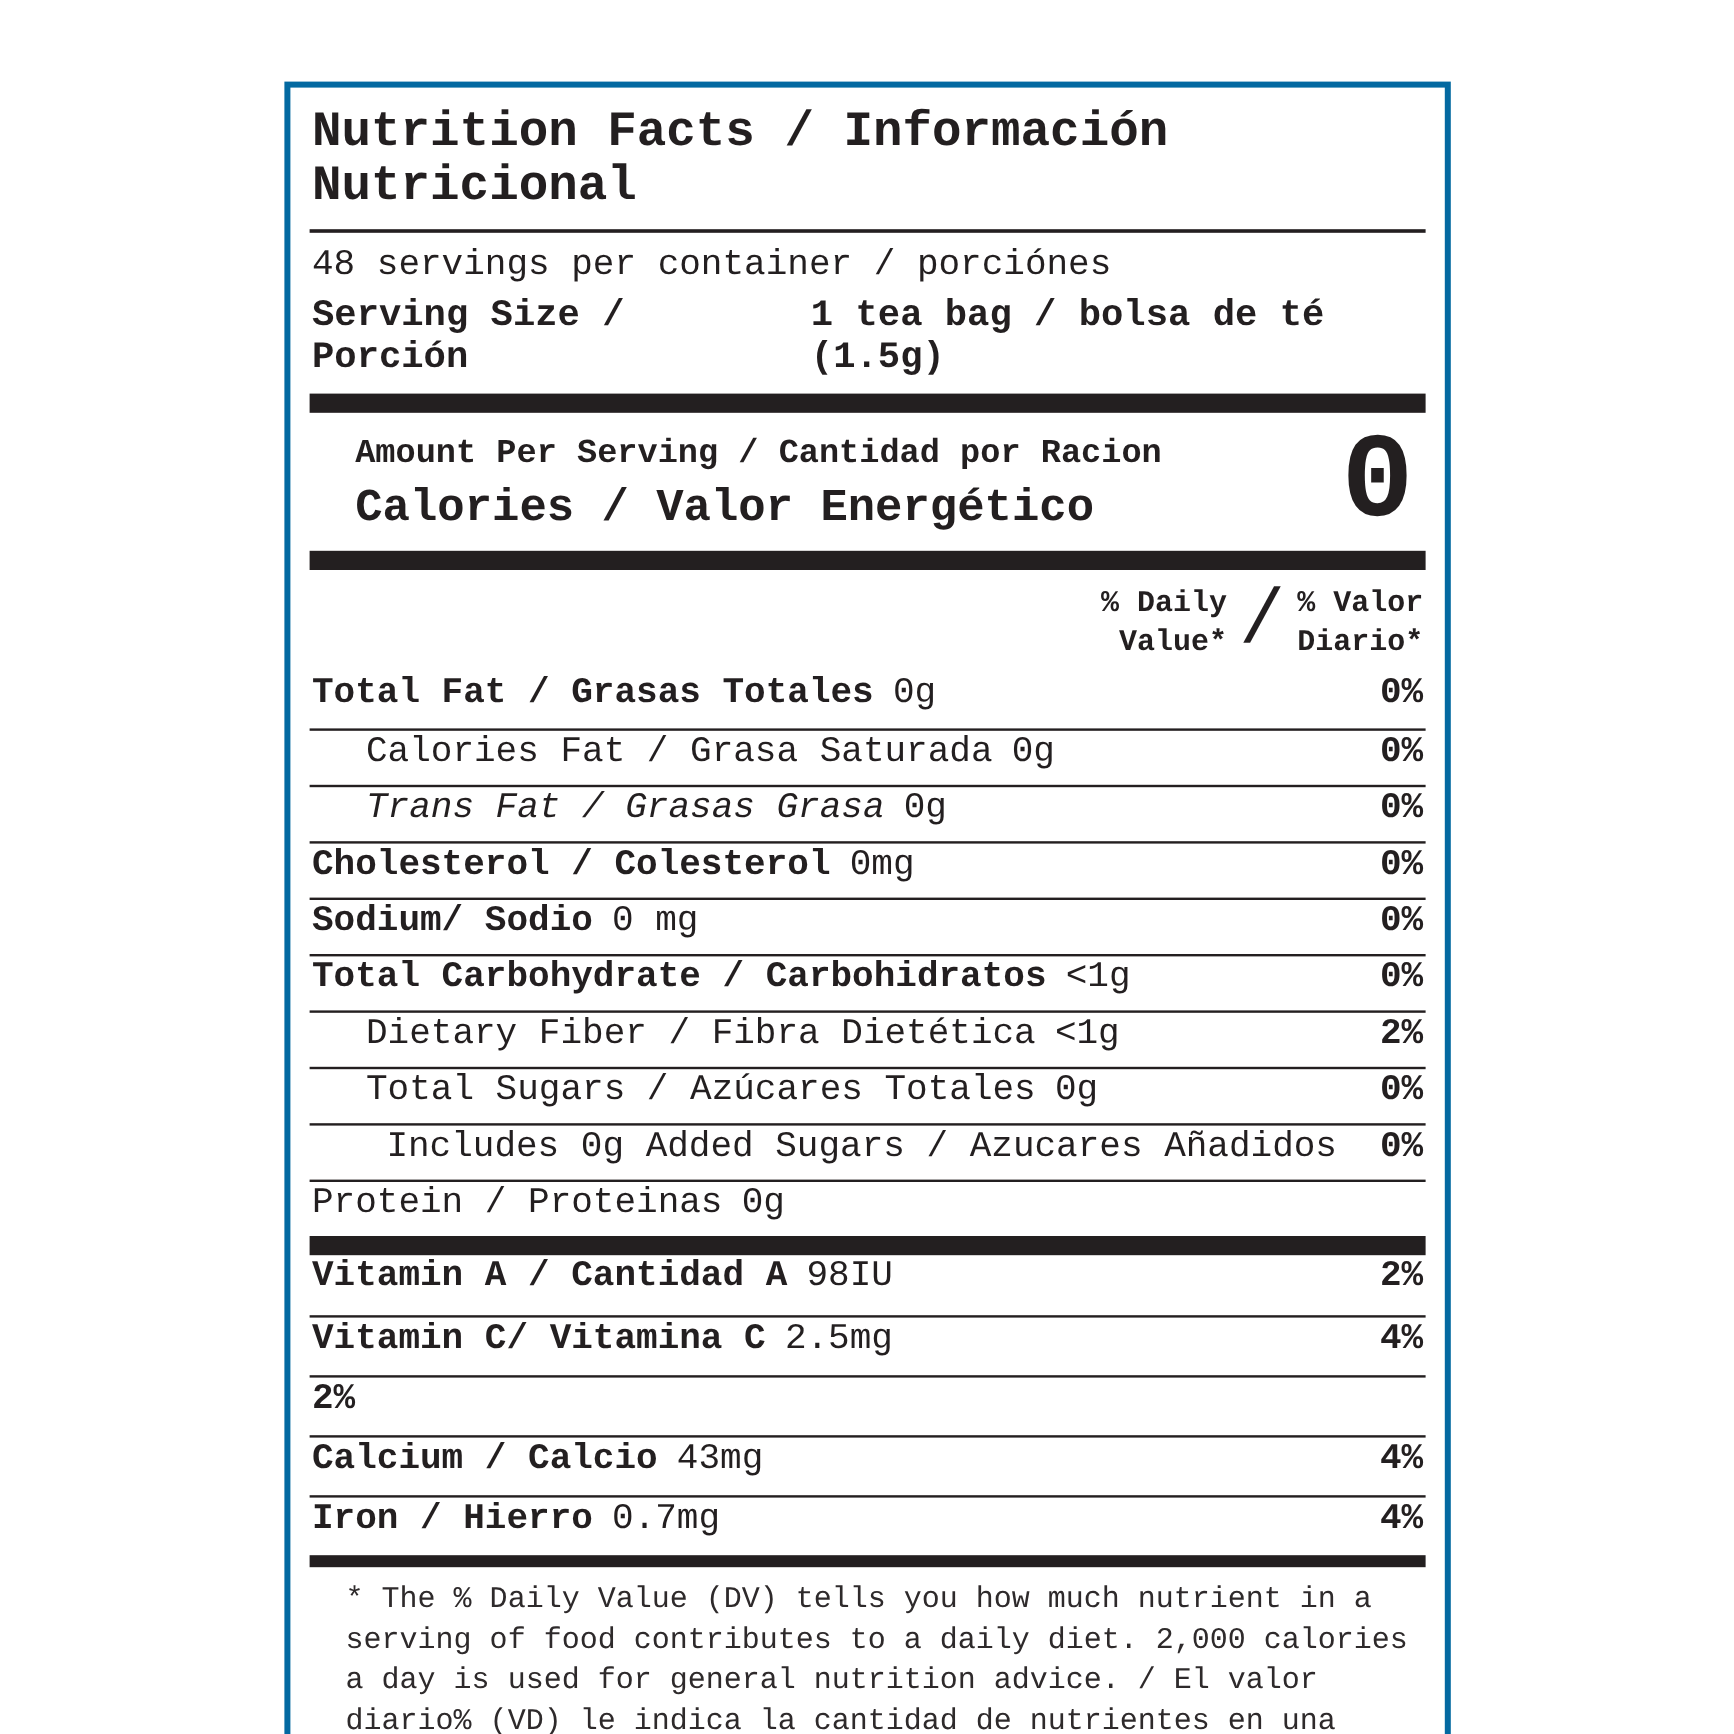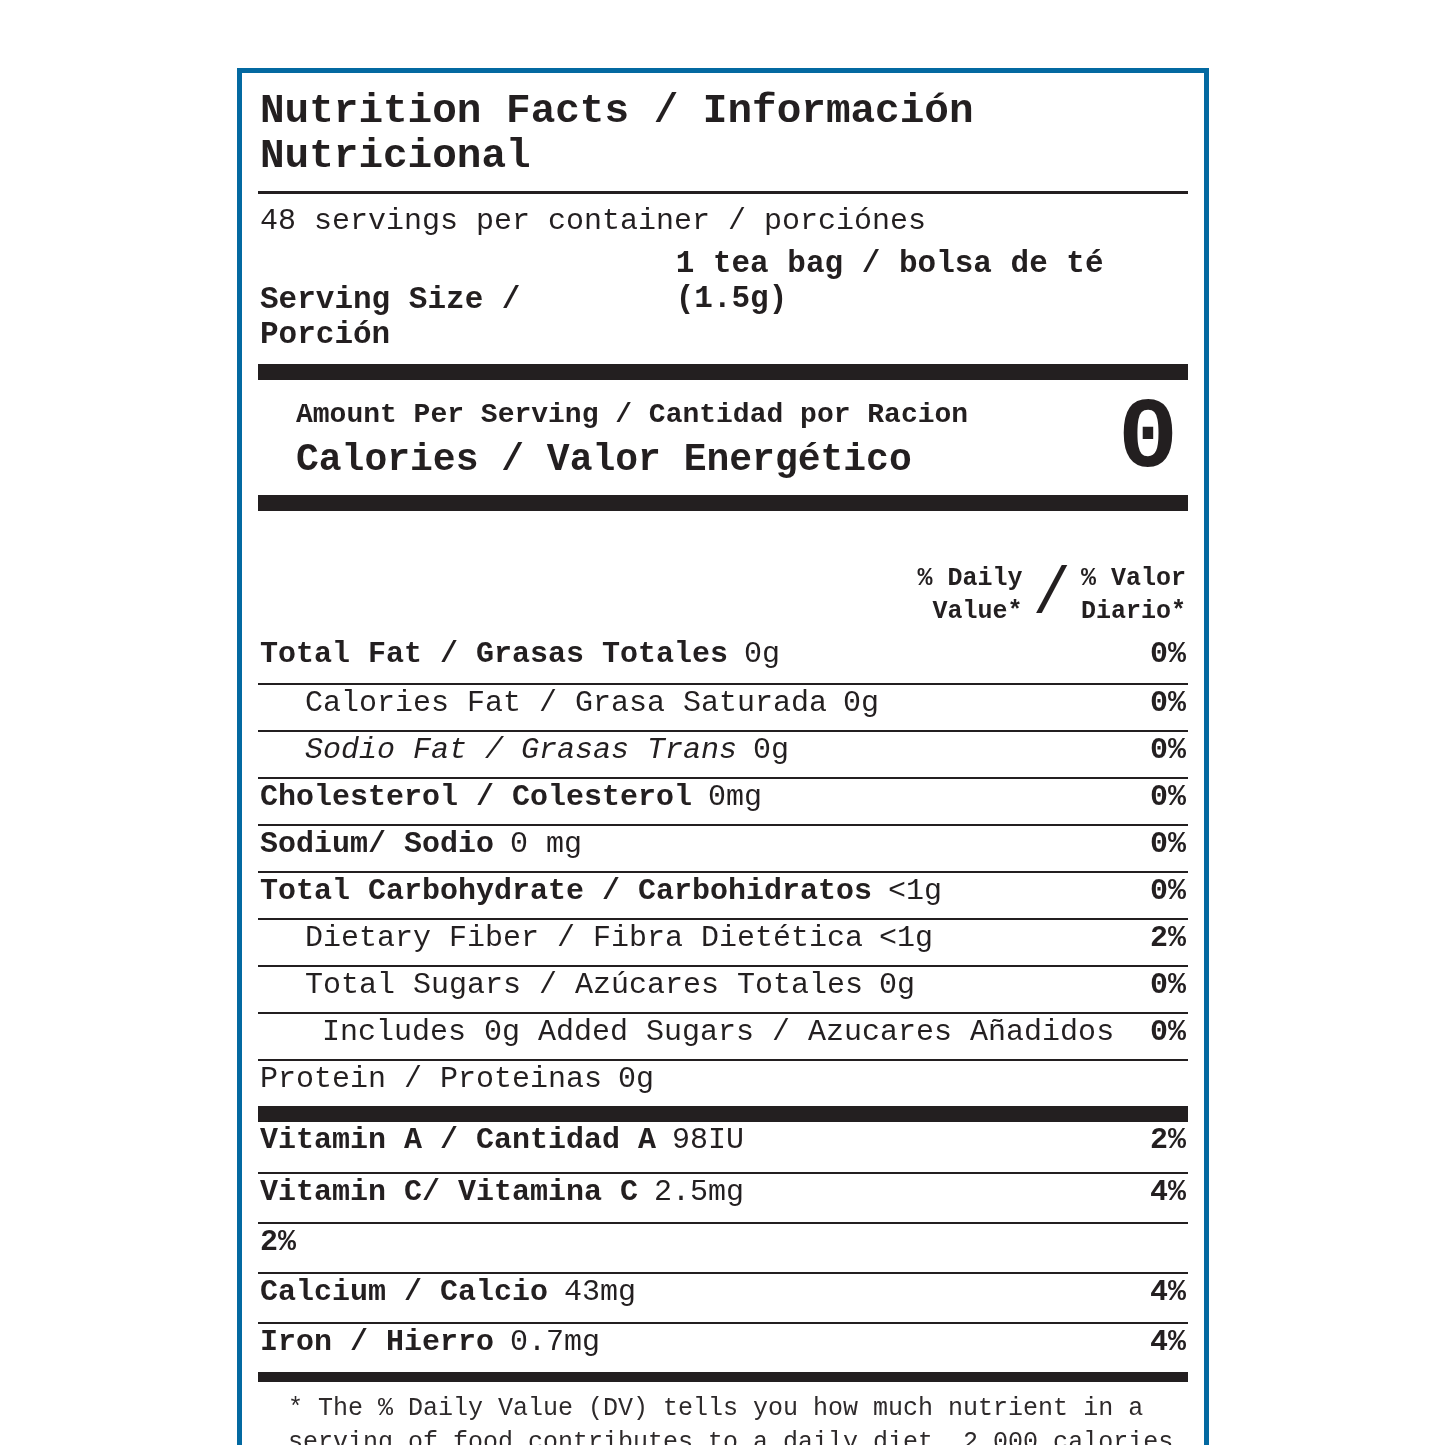--- a/index.html
+++ b/index.html
@@ -16,29 +16,29 @@
     background:#ffffff;
     font-family:Liberation Mono, monospace;
   }
   .nf-title {
     font-size:41px; font-weight:bold; letter-spacing:0px;
     padding:10px 0 12px 2px; line-height:1.1;
   }
   .title-rule { border-top:3px solid #231f20; }
   .servings { font-size:30px; font-weight:400; padding:10px 0 4px 2px; }
   .serving-size { font-size:31px; padding:4px 0 12px 2px; display:flex; }
-  .ss-label { font-weight:bold;margin-top:36px; }
+  .ss-label { font-weight:bold; }
   .ss-value { font-weight:bold; margin-left:40px; }
   .bar { height:16px; background:#231f20; }
   .bar-thin { height:10px; background:#231f20; }
   .calories-section { display:flex; justify-content:space-between; align-items:center; padding:12px 2px 8px 2px;margin-left:36px; }
   .aps { font-size:28px; font-weight:bold; margin-bottom:8px; }
   .cal-label { font-size:38px; font-weight:bold; }
   .cal-value { font-size:100px; font-weight:bold; line-height:0.95; padding-right:8px; }
-  .dv-header { display:flex; justify-content:flex-end; align-items:center; padding:12px 2px 8px 2px;margin-top:40px; }
+  .dv-header { display:flex; justify-content:flex-end; align-items:center; padding:12px 2px 8px 2px; }
   .dv-col { font-size:25px; font-weight:bold; line-height:1.3; }
   .dv-col-en { text-align:right; }
   .dv-col-es { text-align:left; }
   .dv-slash { font-size:64px; font-weight:400; line-height:0.85; padding:0 10px; }
   .rows .row {
     display:flex; justify-content:space-between; align-items:flex-start;
     min-height:47px; border-top:2px solid #231f20; padding:1px 2px;
   }
   .rows .row:first-child { border-top:none; }
   .row-name { font-size:30px; font-weight:400; }
@@ -104,21 +104,21 @@
 
   <div class="row indent-1">
     <div class="row-name">
       <span class="nm regular">Calories Fat / Grasa Saturada</span><span class="amt">0g</span>
     </div>
     <div class="row-dv">0%</div>
   </div>
 
   <div class="row indent-1">
     <div class="row-name">
-      <span class="nm italic">Sodio Fat / Grasas Trans</span><span class="amt">0g</span>
+      <span class="nm italic">Trans Fat / Grasas Grasa</span><span class="amt">0g</span>
     </div>
     <div class="row-dv">0%</div>
   </div>
 
   <div class="row indent-0">
     <div class="row-name">
       <span class="nm bold">Cholesterol / Colesterol</span><span class="amt">0mg</span>
     </div>
     <div class="row-dv">0%</div>
   </div>

